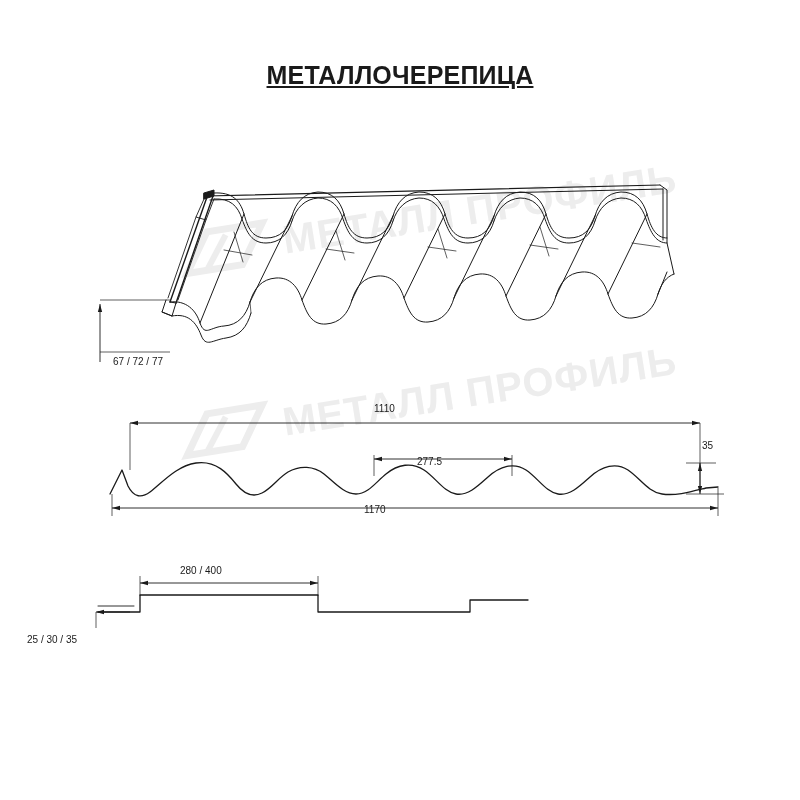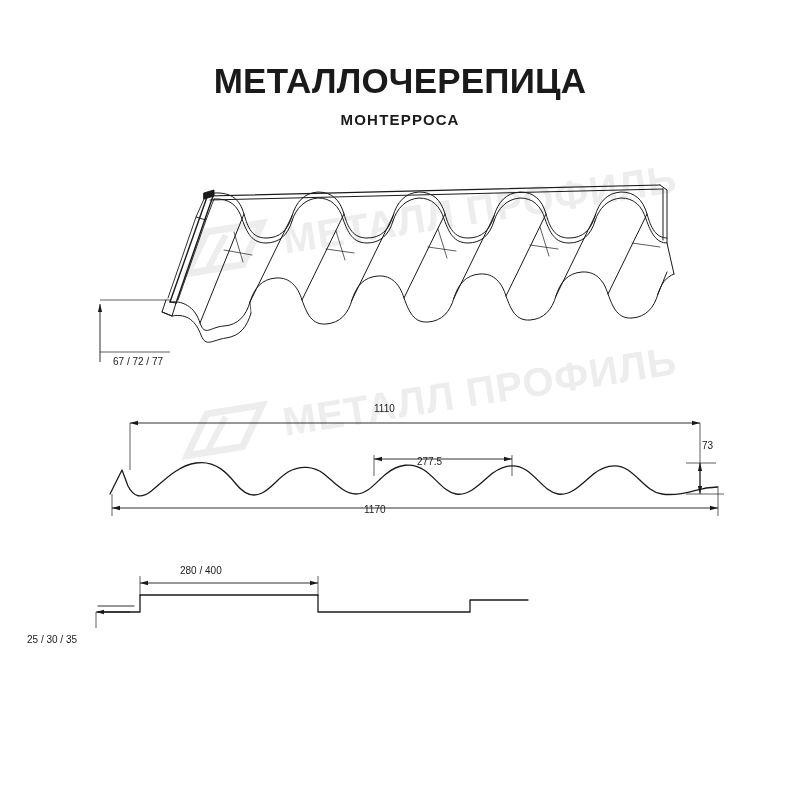--- a/index.html
+++ b/index.html
@@ -22,25 +22,26 @@
     height: 800px;
   }
   .title-block {
     position: absolute;
     left: 0;
     top: 62px;
     width: 800px;
     text-align: center;
   }
   .title-main {
-    font-size: 35px;
+    font-size: 25px;
     font-weight: bold;
     letter-spacing: 0.2px;
     color: #1a1a1a;
     line-height: 1.1;
+    text-decoration: underline;
   }
   .title-sub {
     margin-top: 10px;
     font-size: 15px;
     font-weight: bold;
     letter-spacing: 1.2px;
     color: #1a1a1a;
   }
   .drawing-layer {
     position: absolute;
@@ -82,21 +83,20 @@
       <g transform="translate(0,8)">
         <path d="M0,38 L26,0 L82,0 L56,38 Z" fill="none" stroke="#ededed" stroke-width="7"></path>
         <path d="M20,38 L44,6" fill="none" stroke="#ededed" stroke-width="6"></path>
       </g>
       <text x="100" y="42" font-family="'Liberation Sans', sans-serif" font-size="40" font-weight="bold" fill="#ededed" letter-spacing="1">МЕТАЛЛ ПРОФИЛЬ</text>
     </g>
   </svg>
 
   <div class="title-block">
     <div class="title-main">МЕТАЛЛОЧЕРЕПИЦА</div>
-    <div class="title-sub">МОНТЕРРОСА</div>
   </div>
 
   <svg class="drawing-layer" viewBox="0 0 800 800">
     <defs>
       <marker id="arrL" markerWidth="10" markerHeight="8" refX="9" refY="4" orient="auto">
         <path d="M9,4 L0,1.6 L0,6.4 Z" fill="#1a1a1a"></path>
       </marker>
       <marker id="arrR" markerWidth="10" markerHeight="8" refX="1" refY="4" orient="auto">
         <path d="M1,4 L10,1.6 L10,6.4 Z" fill="#1a1a1a"></path>
       </marker>
@@ -227,18 +227,18 @@
       <line x1="318" y1="576" x2="318" y2="596" stroke-width="0.7"></line>
       <line x1="96" y1="612" x2="130" y2="612" stroke-width="0.9" marker-start="url(#arrR)"></line>
       <line x1="96" y1="628" x2="96" y2="612" stroke-width="0.7"></line>
     </g>
 
   </svg>
 
   <div class="dim-label thickness" style="left:113px; top:356px;">67 / 72 / 77</div>
   <div class="dim-label" style="left:374px; top:403px;">1110</div>
   <div class="dim-label" style="left:417px; top:456px;">277.5</div>
-  <div class="dim-label" style="left:702px; top:440px;">73</div>
+  <div class="dim-label" style="left:702px; top:440px;">35</div>
   <div class="dim-label" style="left:364px; top:504px;">1170</div>
   <div class="dim-label" style="left:180px; top:565px;">280 / 400</div>
   <div class="dim-label thickness" style="left:27px; top:634px;">25 / 30 / 35</div>
 
 </div>
 
 </body></html>

